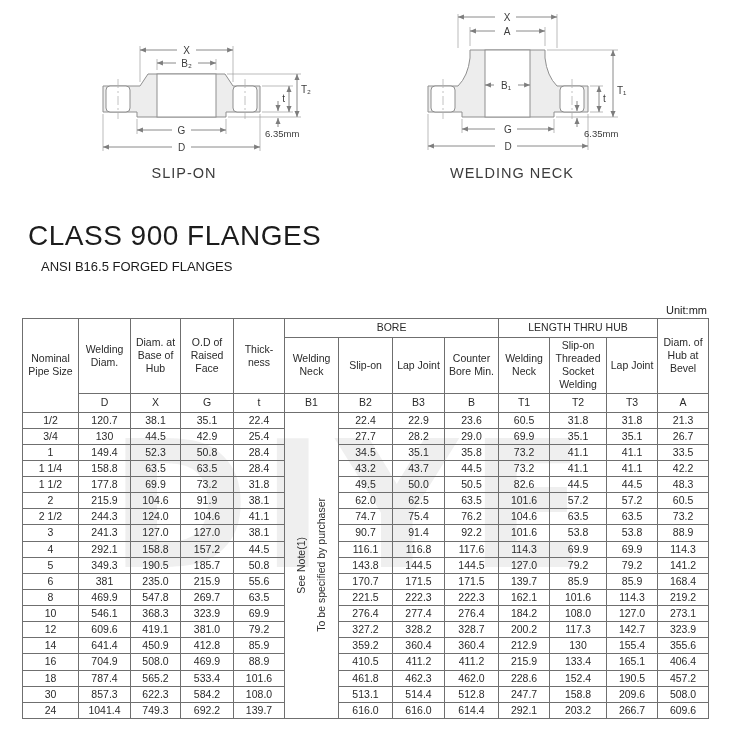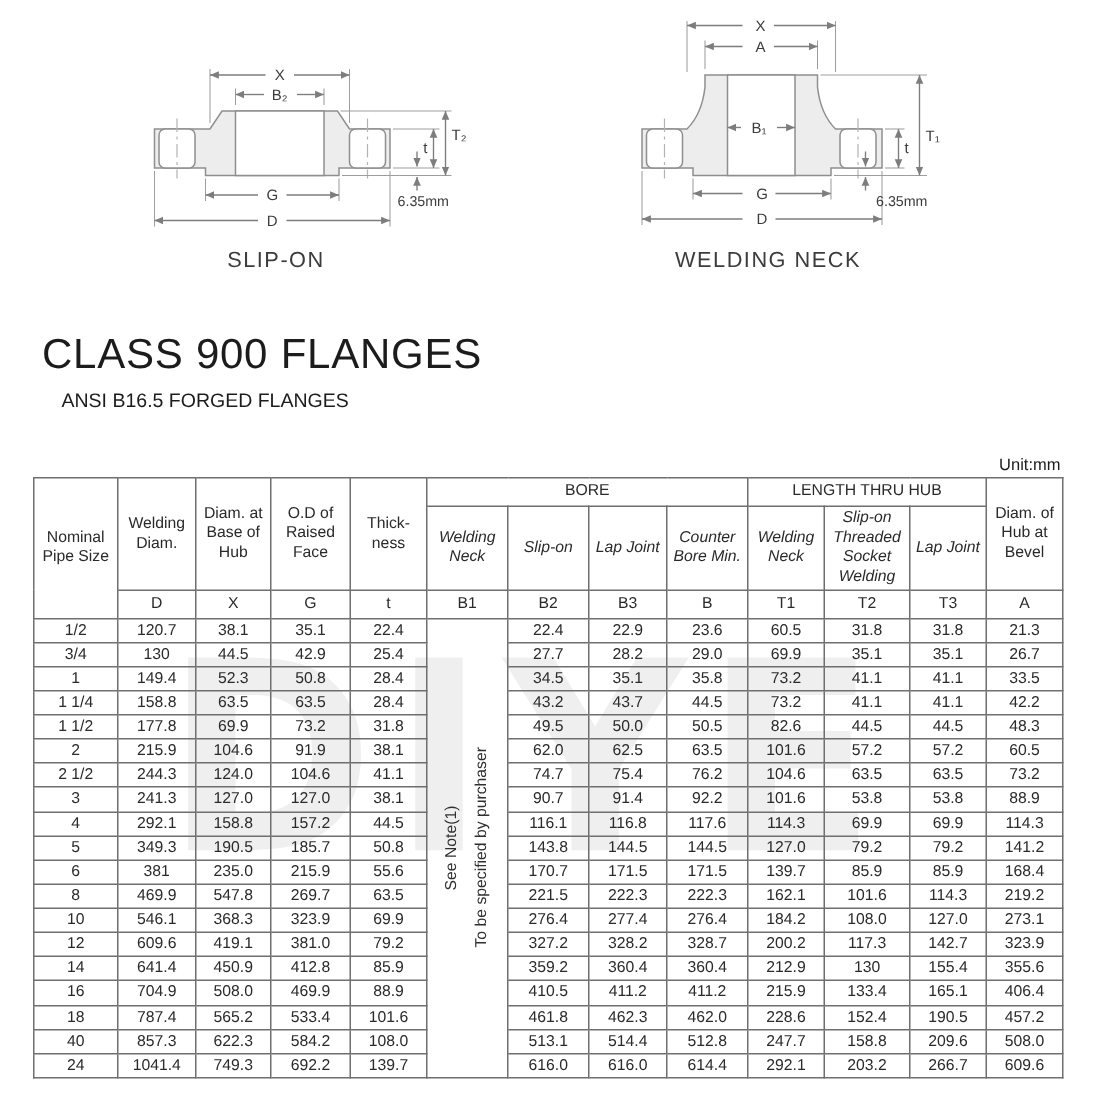--- a/index.html
+++ b/index.html
@@ -40,21 +40,21 @@
     border:1px solid #6f6f6f;
     text-align:center;
     vertical-align:middle;
     padding:1px 2px;
     font-weight:400;
     line-height:1.25;
     overflow:hidden;
   }
   .flange-table thead th { color:#2a2a2a;margin-left:11px; }
   .group-row th { height:19px; }
-  .sub-row th { height:45px;font-style:italic; }
+  .sub-row th { height:45px; }
   .symbol-row th { height:19px; }
   .flange-table tbody td { height:14.5px; color:#2a2a2a; }
   .note-cell { padding:0; }
   .note-rot {
     display:flex; flex-direction:row;
     align-items:center; justify-content:center;
     gap:7px; height:100%;
   }
   .note-rot > div {
     writing-mode:vertical-rl;
@@ -493,21 +493,21 @@
         <td>101.6</td>
         <td>461.8</td>
         <td>462.3</td>
         <td>462.0</td>
         <td>228.6</td>
         <td>152.4</td>
         <td>190.5</td>
         <td>457.2</td>
       </tr>
       <tr>
-        <td>40</td>
+        <td>30</td>
         <td>857.3</td>
         <td>622.3</td>
         <td>584.2</td>
         <td>108.0</td>
         <td>513.1</td>
         <td>514.4</td>
         <td>512.8</td>
         <td>247.7</td>
         <td>158.8</td>
         <td>209.6</td>

